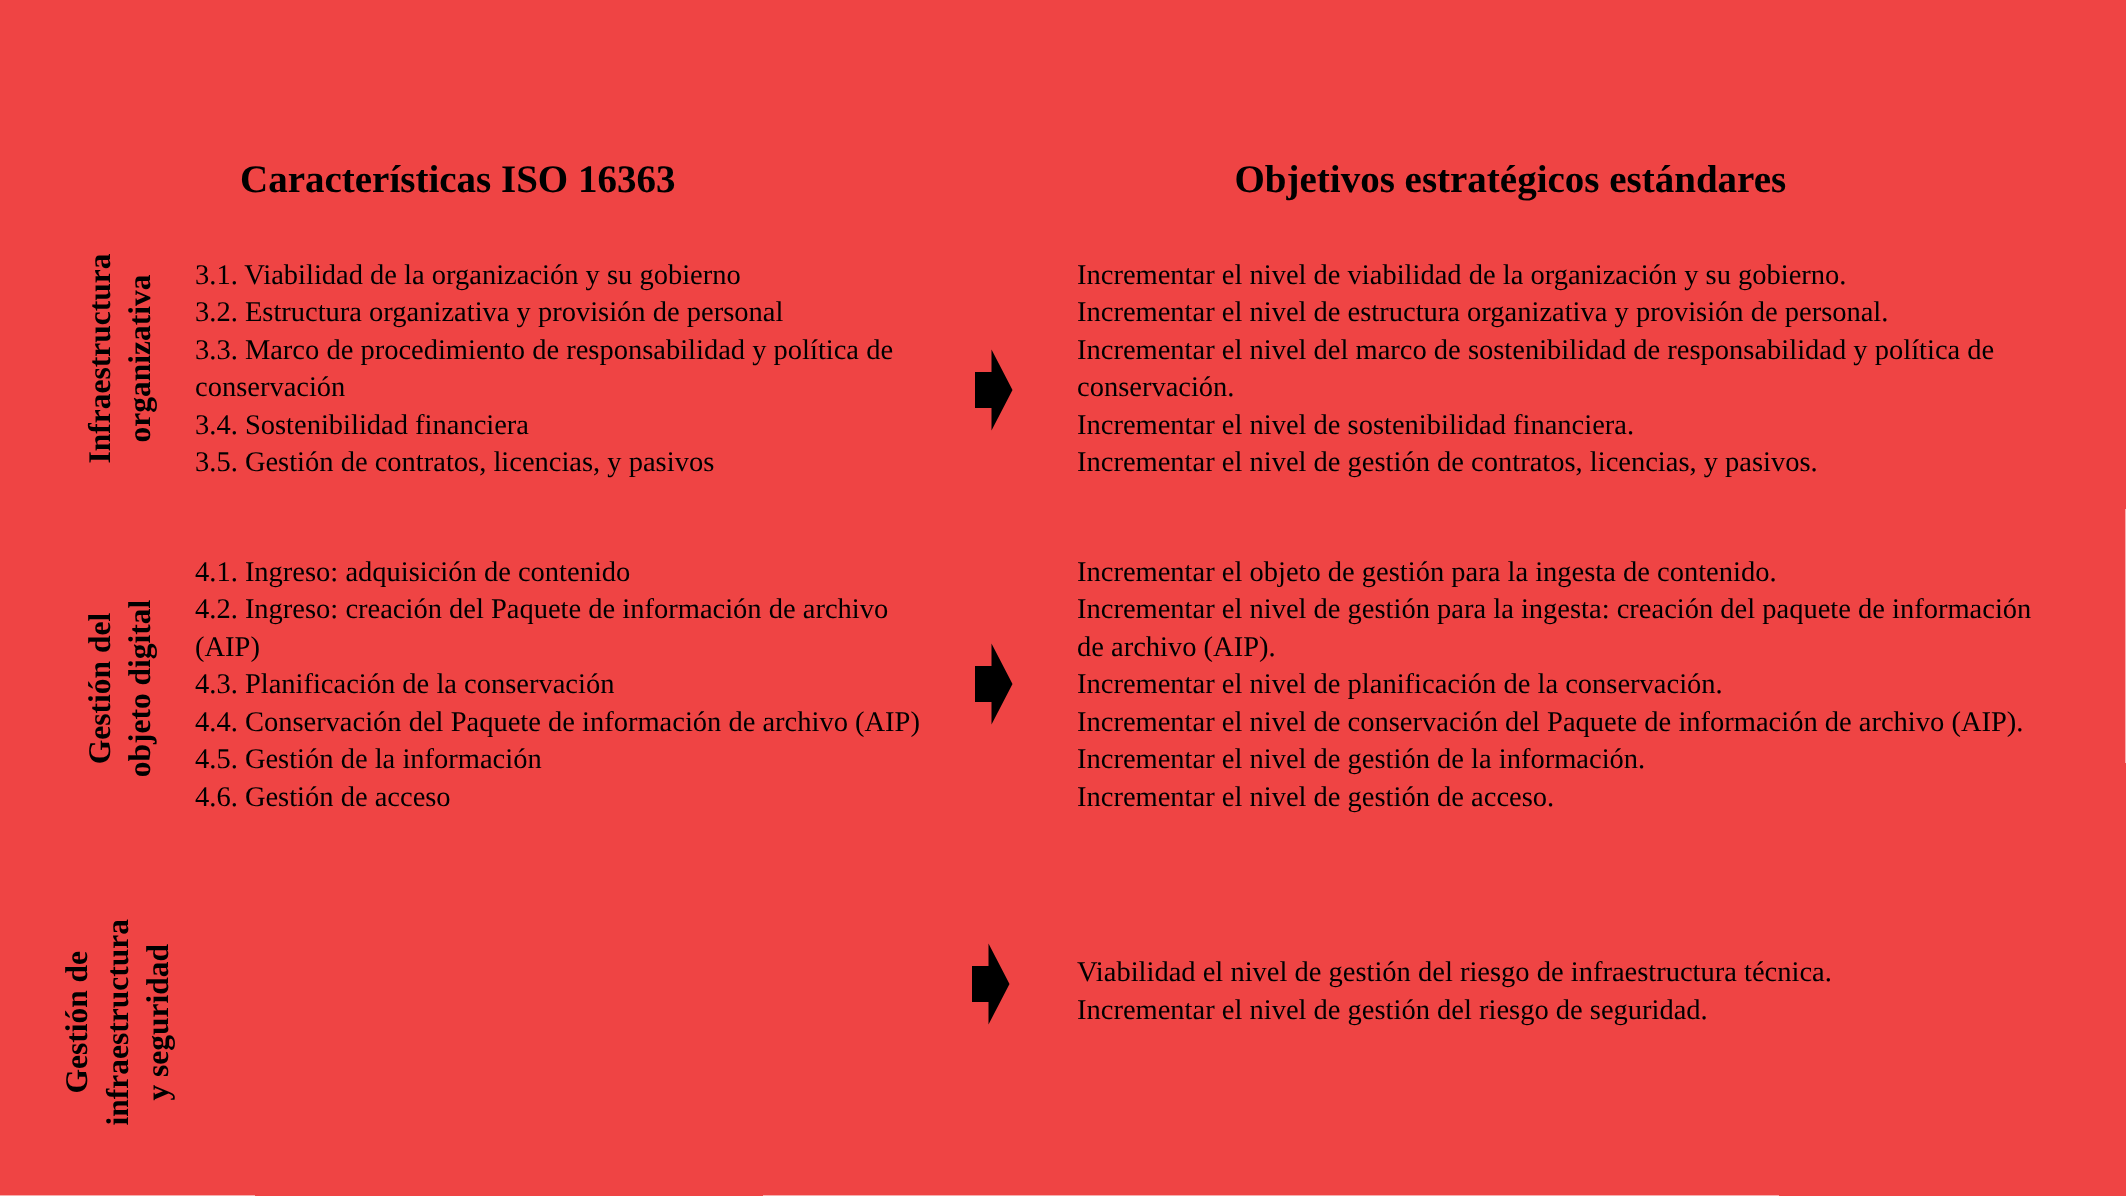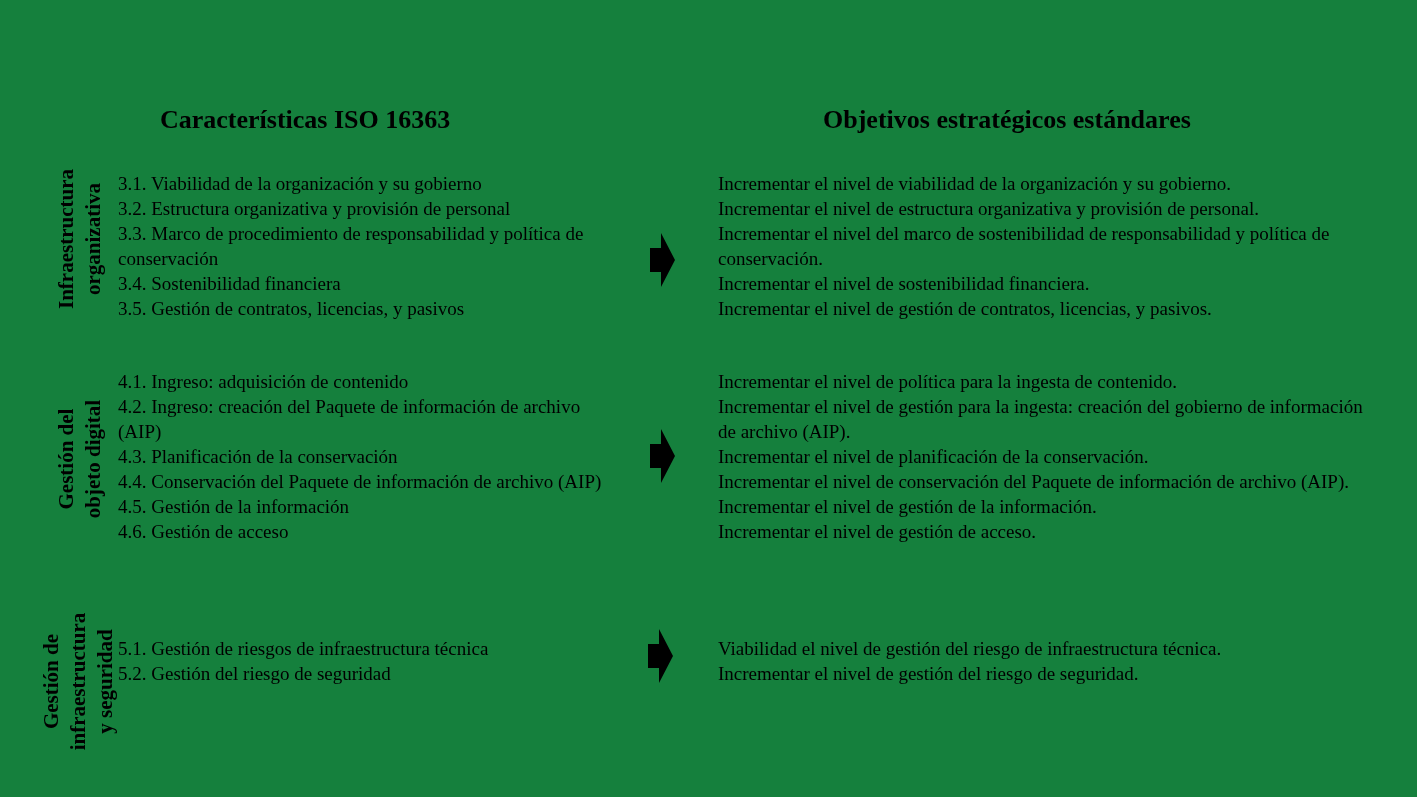--- a/index.html
+++ b/index.html
@@ -4,21 +4,21 @@
 <style>
   html, body {
     margin: 0;
     padding: 0;
     background: #ffffff;
   }
   .canvas {
     position: relative;
     width: 1417px;
     height: 797px;
-    background: #15803d;
+    background: #ef4444;
     color: #000000;
     font-family: "Liberation Serif", "DejaVu Serif", serif;
     overflow: hidden;
   }
   .col-header {
     position: absolute;
     font-size: 26px;
     font-weight: bold;
     line-height: 32px;
     white-space: nowrap;
@@ -37,21 +37,21 @@
   }
   .vlabel-1 { left: 0px;   top: 212px; width: 160px; height: 54px; }
   .vlabel-2 { left: 5px;   top: 432px; width: 150px; height: 54px; }
   .vlabel-3 { left: -4px;  top: 641px; width: 165px; height: 81px; }
 
   .list {
     position: absolute;
     font-size: 19px;
     line-height: 25px;
   }
-  .left-list  { left: 118px; width: 600px; }
+  .left-list  { left: 130px; width: 600px; }
   .right-list { left: 718px; width: 700px; }
   .list-g1 { top: 171px; }
   .list-g2 { top: 369px; }
   .list-g3 { top: 636px; }
 
   .item { white-space: pre-line; }
 
   .arrow {
     position: absolute;
     width: 26px;
@@ -99,36 +99,32 @@
 (AIP)</div>
     <div class="item">4.3. Planificación de la conservación</div>
     <div class="item">4.4. Conservación del Paquete de información de archivo (AIP)</div>
     <div class="item">4.5. Gestión de la información</div>
     <div class="item">4.6. Gestión de acceso</div>
   </div>
   <svg class="arrow arrow-2" viewBox="0 0 26 56">
     <path d="M0,16 L11,16 L11,1 L25,28 L11,55 L11,40 L0,40 Z" fill="#000000"></path>
   </svg>
   <div class="list right-list list-g2">
-    <div class="item">Incrementar el nivel de política para la ingesta de contenido.</div>
-    <div class="item">Incrementar el nivel de gestión para la ingesta: creación del gobierno de información
+    <div class="item">Incrementar el objeto de gestión para la ingesta de contenido.</div>
+    <div class="item">Incrementar el nivel de gestión para la ingesta: creación del paquete de información
 de archivo (AIP).</div>
     <div class="item">Incrementar el nivel de planificación de la conservación.</div>
     <div class="item">Incrementar el nivel de conservación del Paquete de información de archivo (AIP).</div>
     <div class="item">Incrementar el nivel de gestión de la información.</div>
     <div class="item">Incrementar el nivel de gestión de acceso.</div>
   </div>
 
   <div class="vlabel vlabel-3">Gestión de
 infraestructura
 y seguridad</div>
-  <div class="list left-list list-g3">
-    <div class="item">5.1. Gestión de riesgos de infraestructura técnica</div>
-    <div class="item">5.2. Gestión del riesgo de seguridad</div>
-  </div>
   <svg class="arrow arrow-3" viewBox="0 0 26 56">
     <path d="M0,16 L11,16 L11,1 L25,28 L11,55 L11,40 L0,40 Z" fill="#000000"></path>
   </svg>
   <div class="list right-list list-g3">
     <div class="item">Viabilidad el nivel de gestión del riesgo de infraestructura técnica.</div>
     <div class="item">Incrementar el nivel de gestión del riesgo de seguridad.</div>
   </div>
 
 </div>
 

